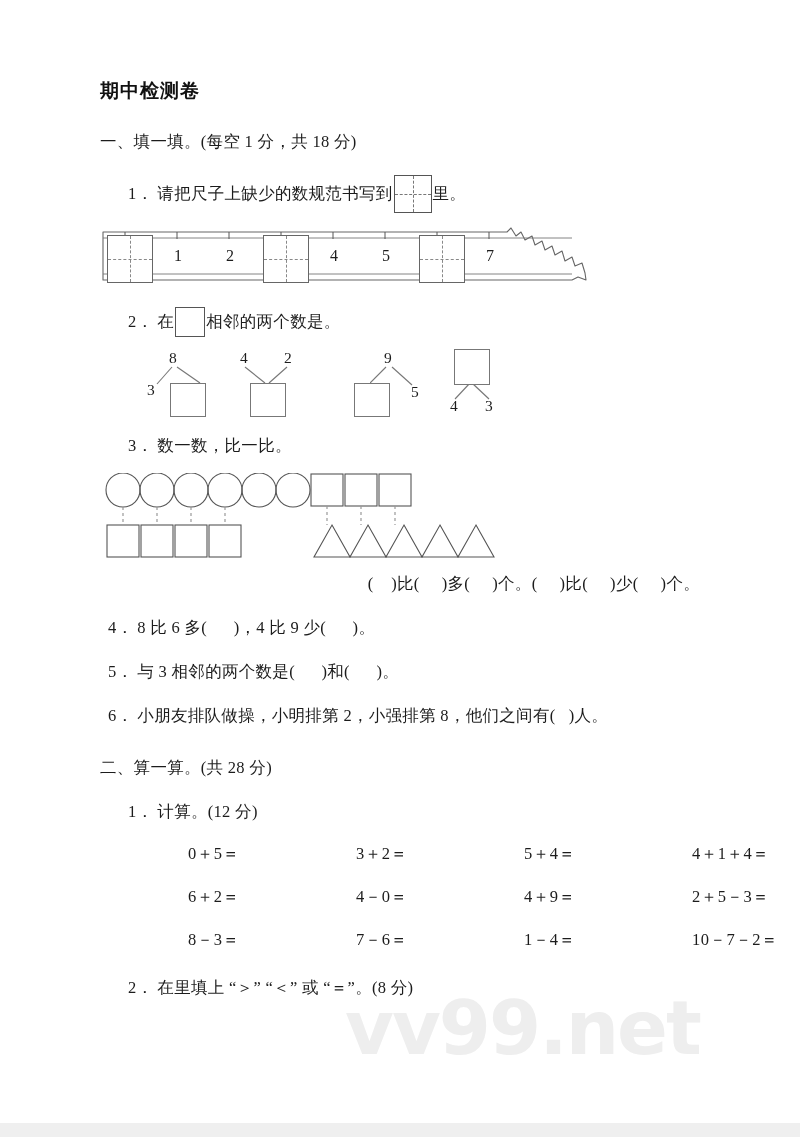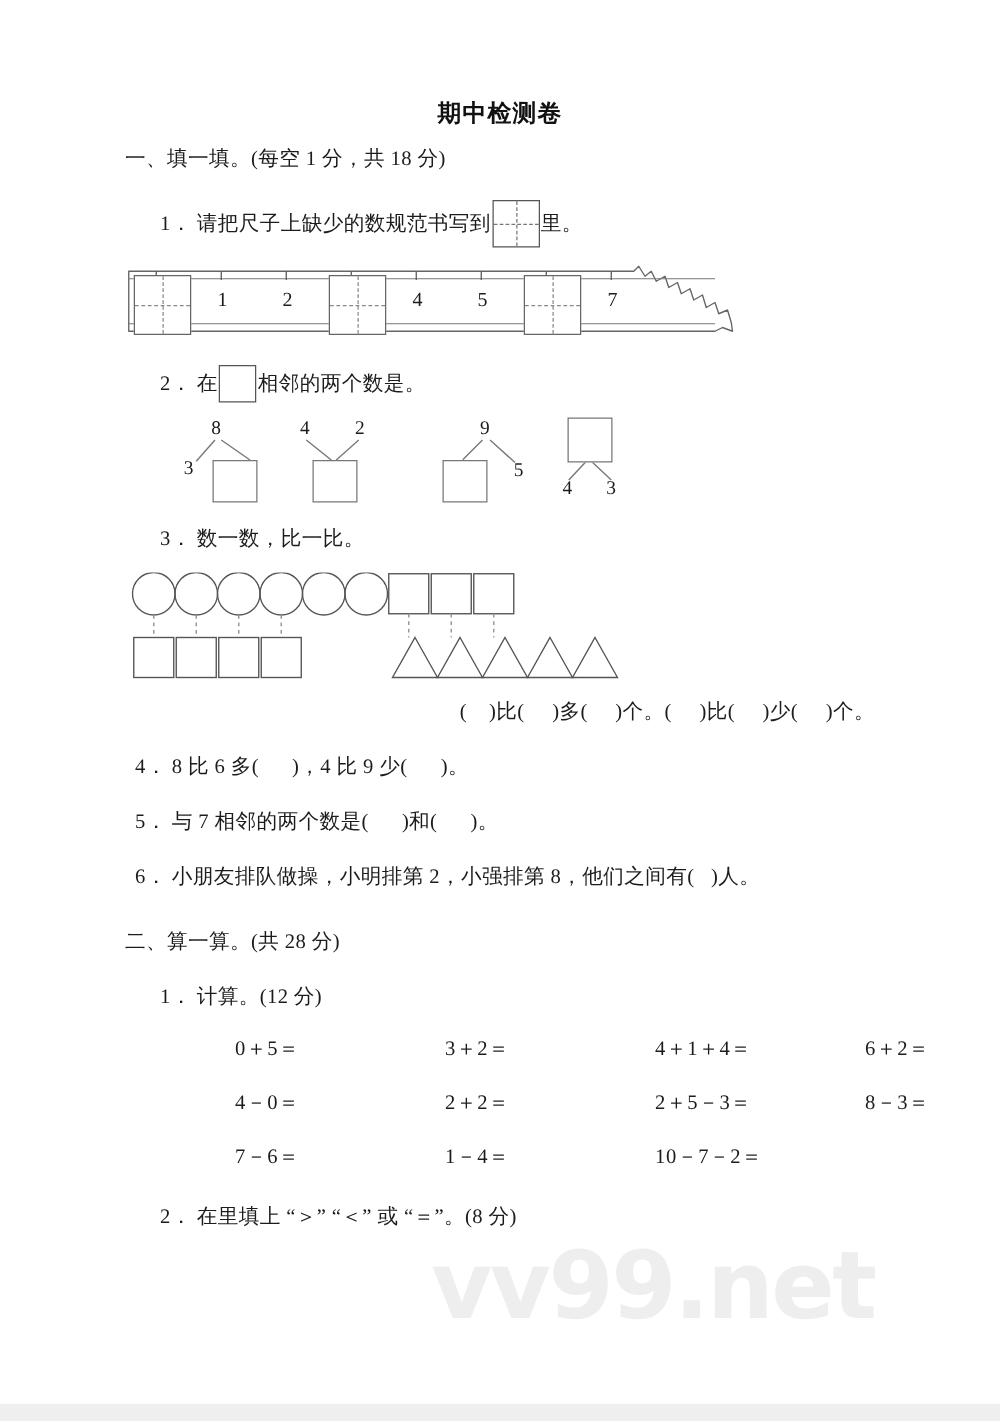--- a/index.html
+++ b/index.html
@@ -41,41 +41,41 @@
     z-index: 0;
   }
   .content {
     position: relative;
     z-index: 2;
     padding: 0 100px;
   }
 
   
   .doc-title {
-    text-align: center;
+    text-align: left;
     font-family: "DejaVu Sans", sans-serif;
     font-weight: bold;
     font-size: 19px;
     letter-spacing: 1px;
     margin-top: 78px;
     color: #111;
   }
   .meta-line {
     text-align: right;
     font-size: 16.5px;
     margin-top: 22px;
     padding-right: 18px;
     letter-spacing: 0.4px;
   }
   .meta-gap { display: inline-block; width: 20px; }
 
   
   .section-head {
     font-size: 16.5px;
-    margin-top: 12px;
+    margin-top: 27px;
     letter-spacing: 0.3px;
   }
   .q-line {
     font-size: 16.5px;
     margin-top: 22px;
     padding-left: 28px;
     letter-spacing: 0.3px;
     display: flex;
     align-items: center;
     flex-wrap: nowrap;
@@ -361,42 +361,43 @@
 
     <div class="blank-line">(    )比(     )多(     )个。(     )比(     )少(     )个。</div>
 
     <div class="q-line" style="padding-left:8px;">
       <span class="q-num">4．</span>
       <span class="plain">8 比 6 多(      )，4 比 9 少(      )。</span>
     </div>
 
     <div class="q-line" style="padding-left:8px;">
       <span class="q-num">5．</span>
-      <span class="plain">与 7 相邻的两个数是(      )和(      )。</span>
+      <span class="plain">与 3 相邻的两个数是(      )和(      )。</span>
     </div>
 
     <div class="q-line" style="padding-left:8px;">
       <span class="q-num">6．</span>
       <span class="plain">小朋友排队做操，小明排第 2，小强排第 8，他们之间有(   )人。</span>
     </div>
 
     <div class="section-head" style="margin-top:30px;">二、算一算。(共 28 分)</div>
 
     <div class="q-line">
       <span class="q-num">1．</span>
       <span class="plain">计算。(12 分)</span>
     </div>
 
     <div class="calc-grid">
       <div class="calc-cell">0＋5＝</div>
       <div class="calc-cell">3＋2＝</div>
+      <div class="calc-cell">5＋4＝</div>
       <div class="calc-cell">4＋1＋4＝</div>
       <div class="calc-cell">6＋2＝</div>
       <div class="calc-cell">4－0＝</div>
-      <div class="calc-cell">2＋2＝</div>
+      <div class="calc-cell">4＋9＝</div>
       <div class="calc-cell">2＋5－3＝</div>
       <div class="calc-cell">8－3＝</div>
       <div class="calc-cell">7－6＝</div>
       <div class="calc-cell">1－4＝</div>
       <div class="calc-cell">10－7－2＝</div>
     </div>
 
     <div class="q-line" style="margin-top:26px;">
       <span class="q-num">2．</span>
       <span class="plain">在里填上 “＞” “＜” 或 “＝”。(8 分)</span>

